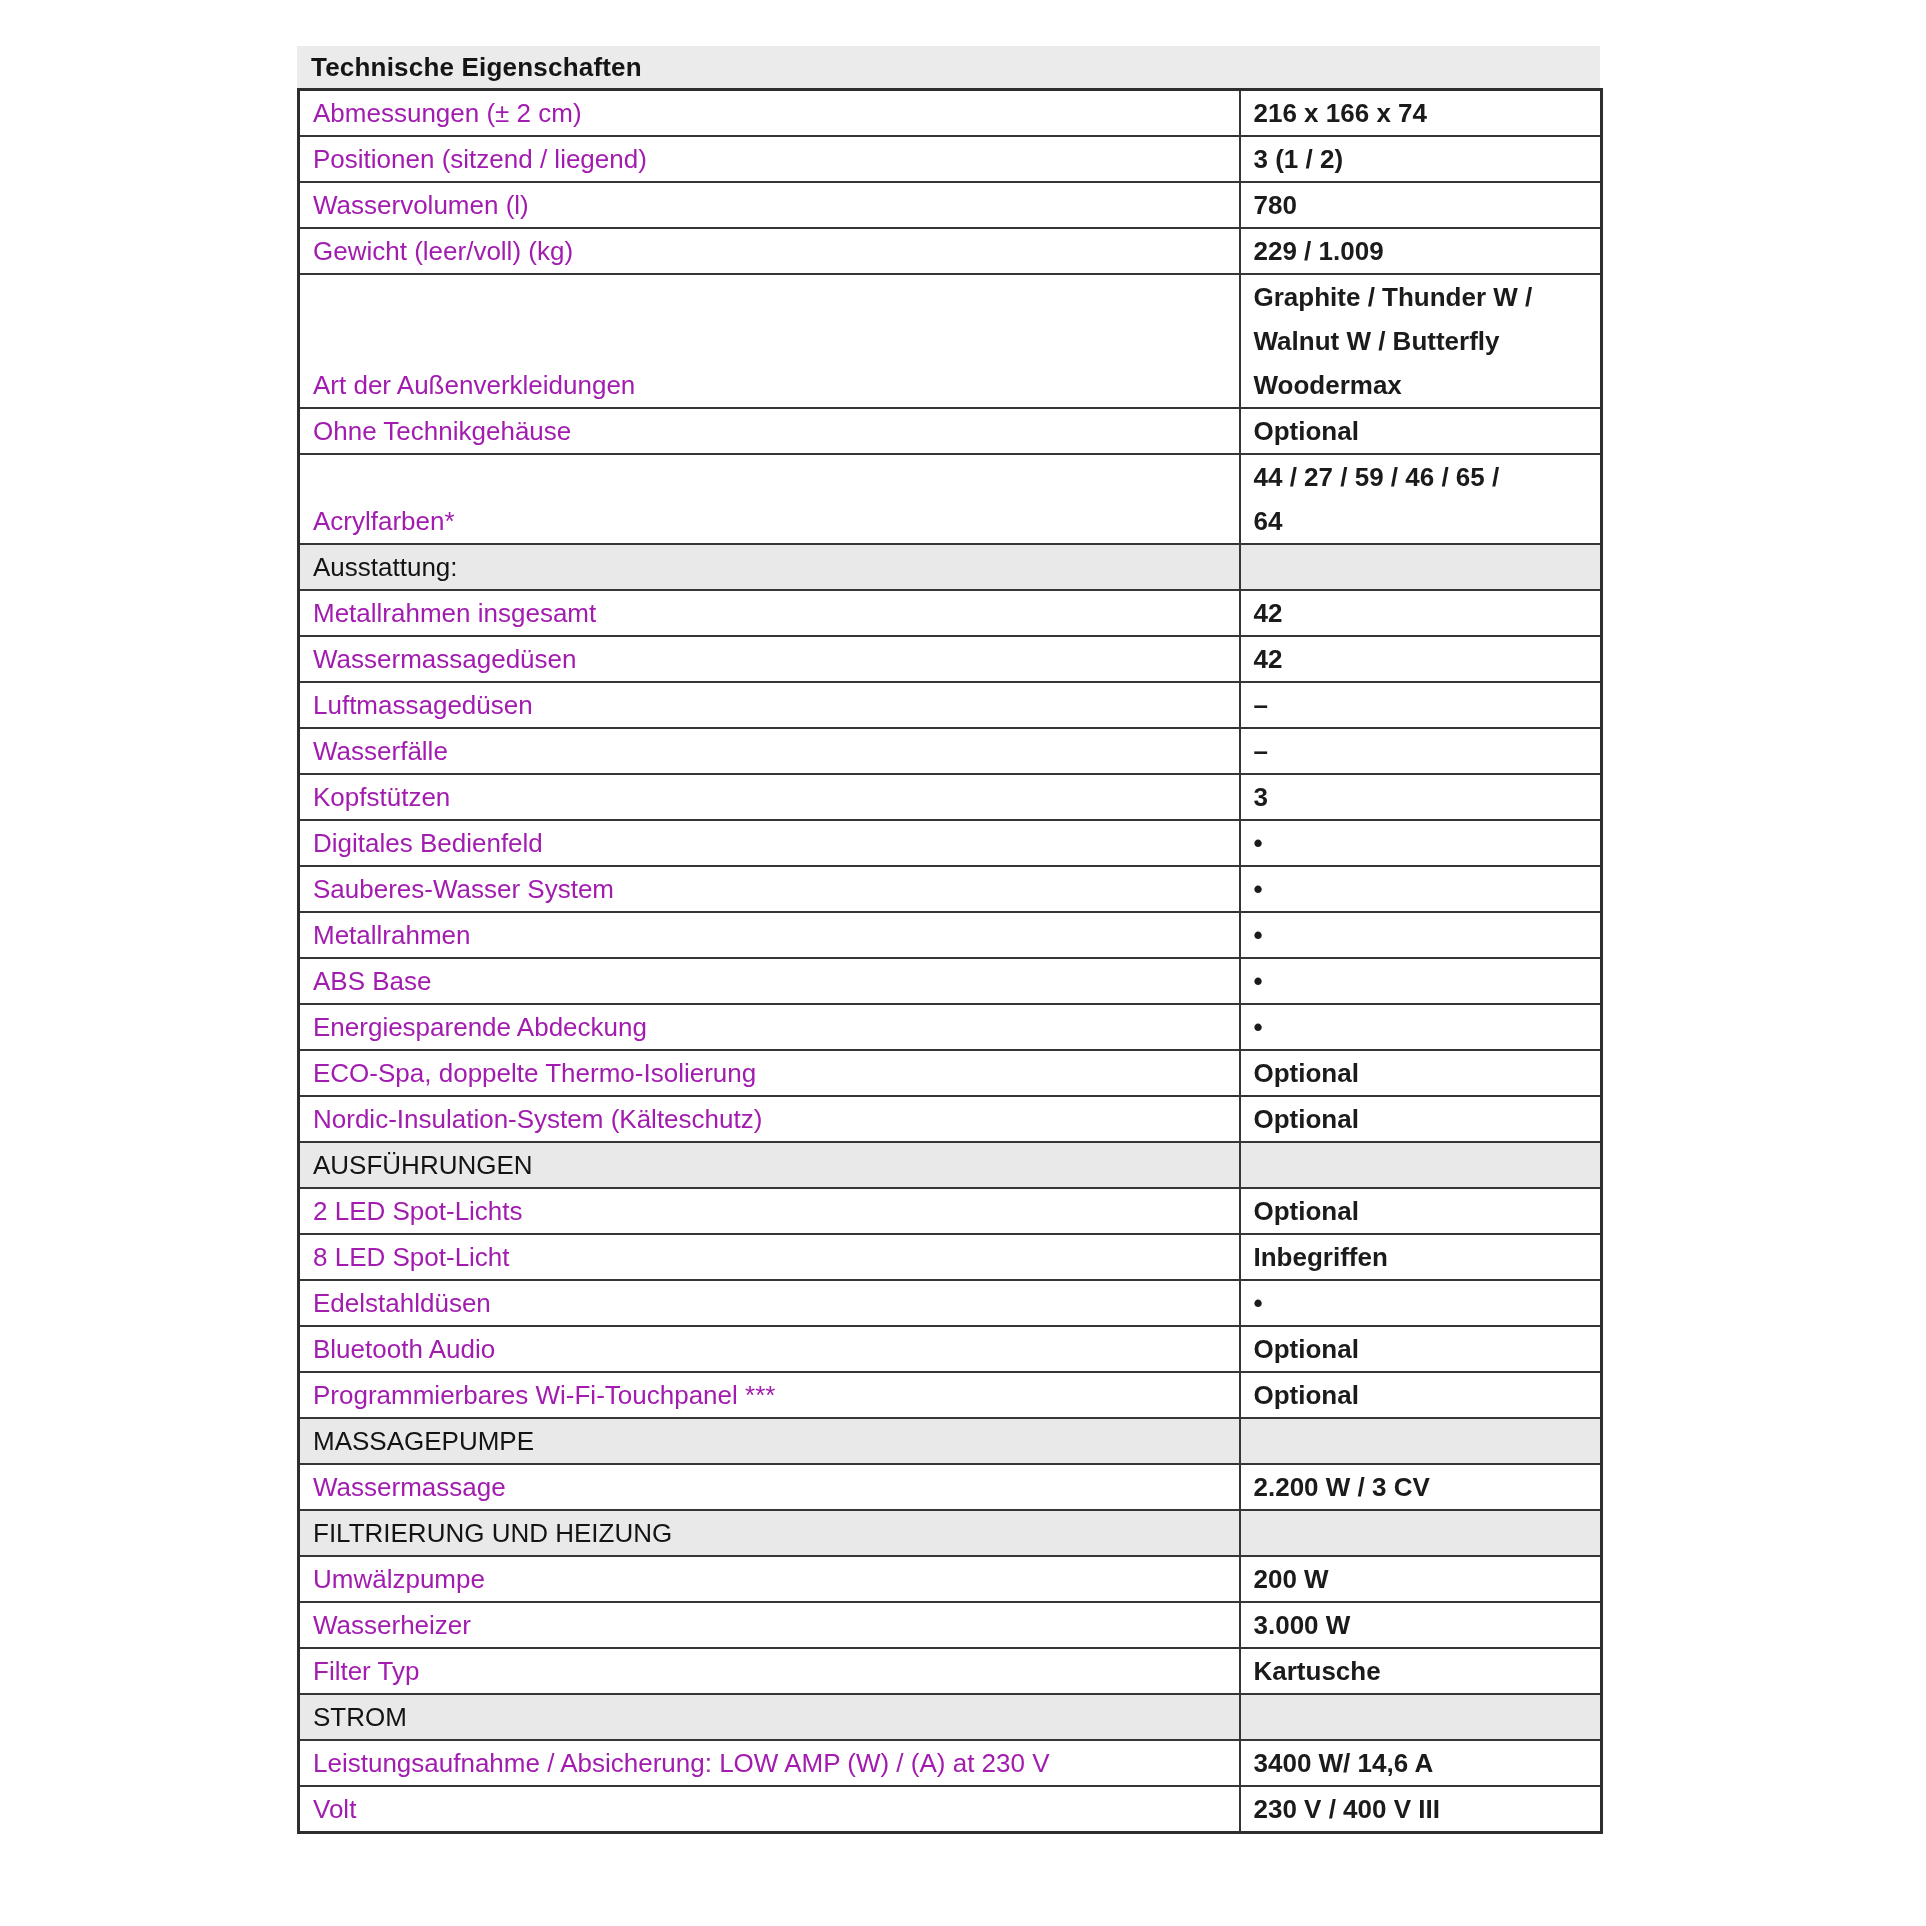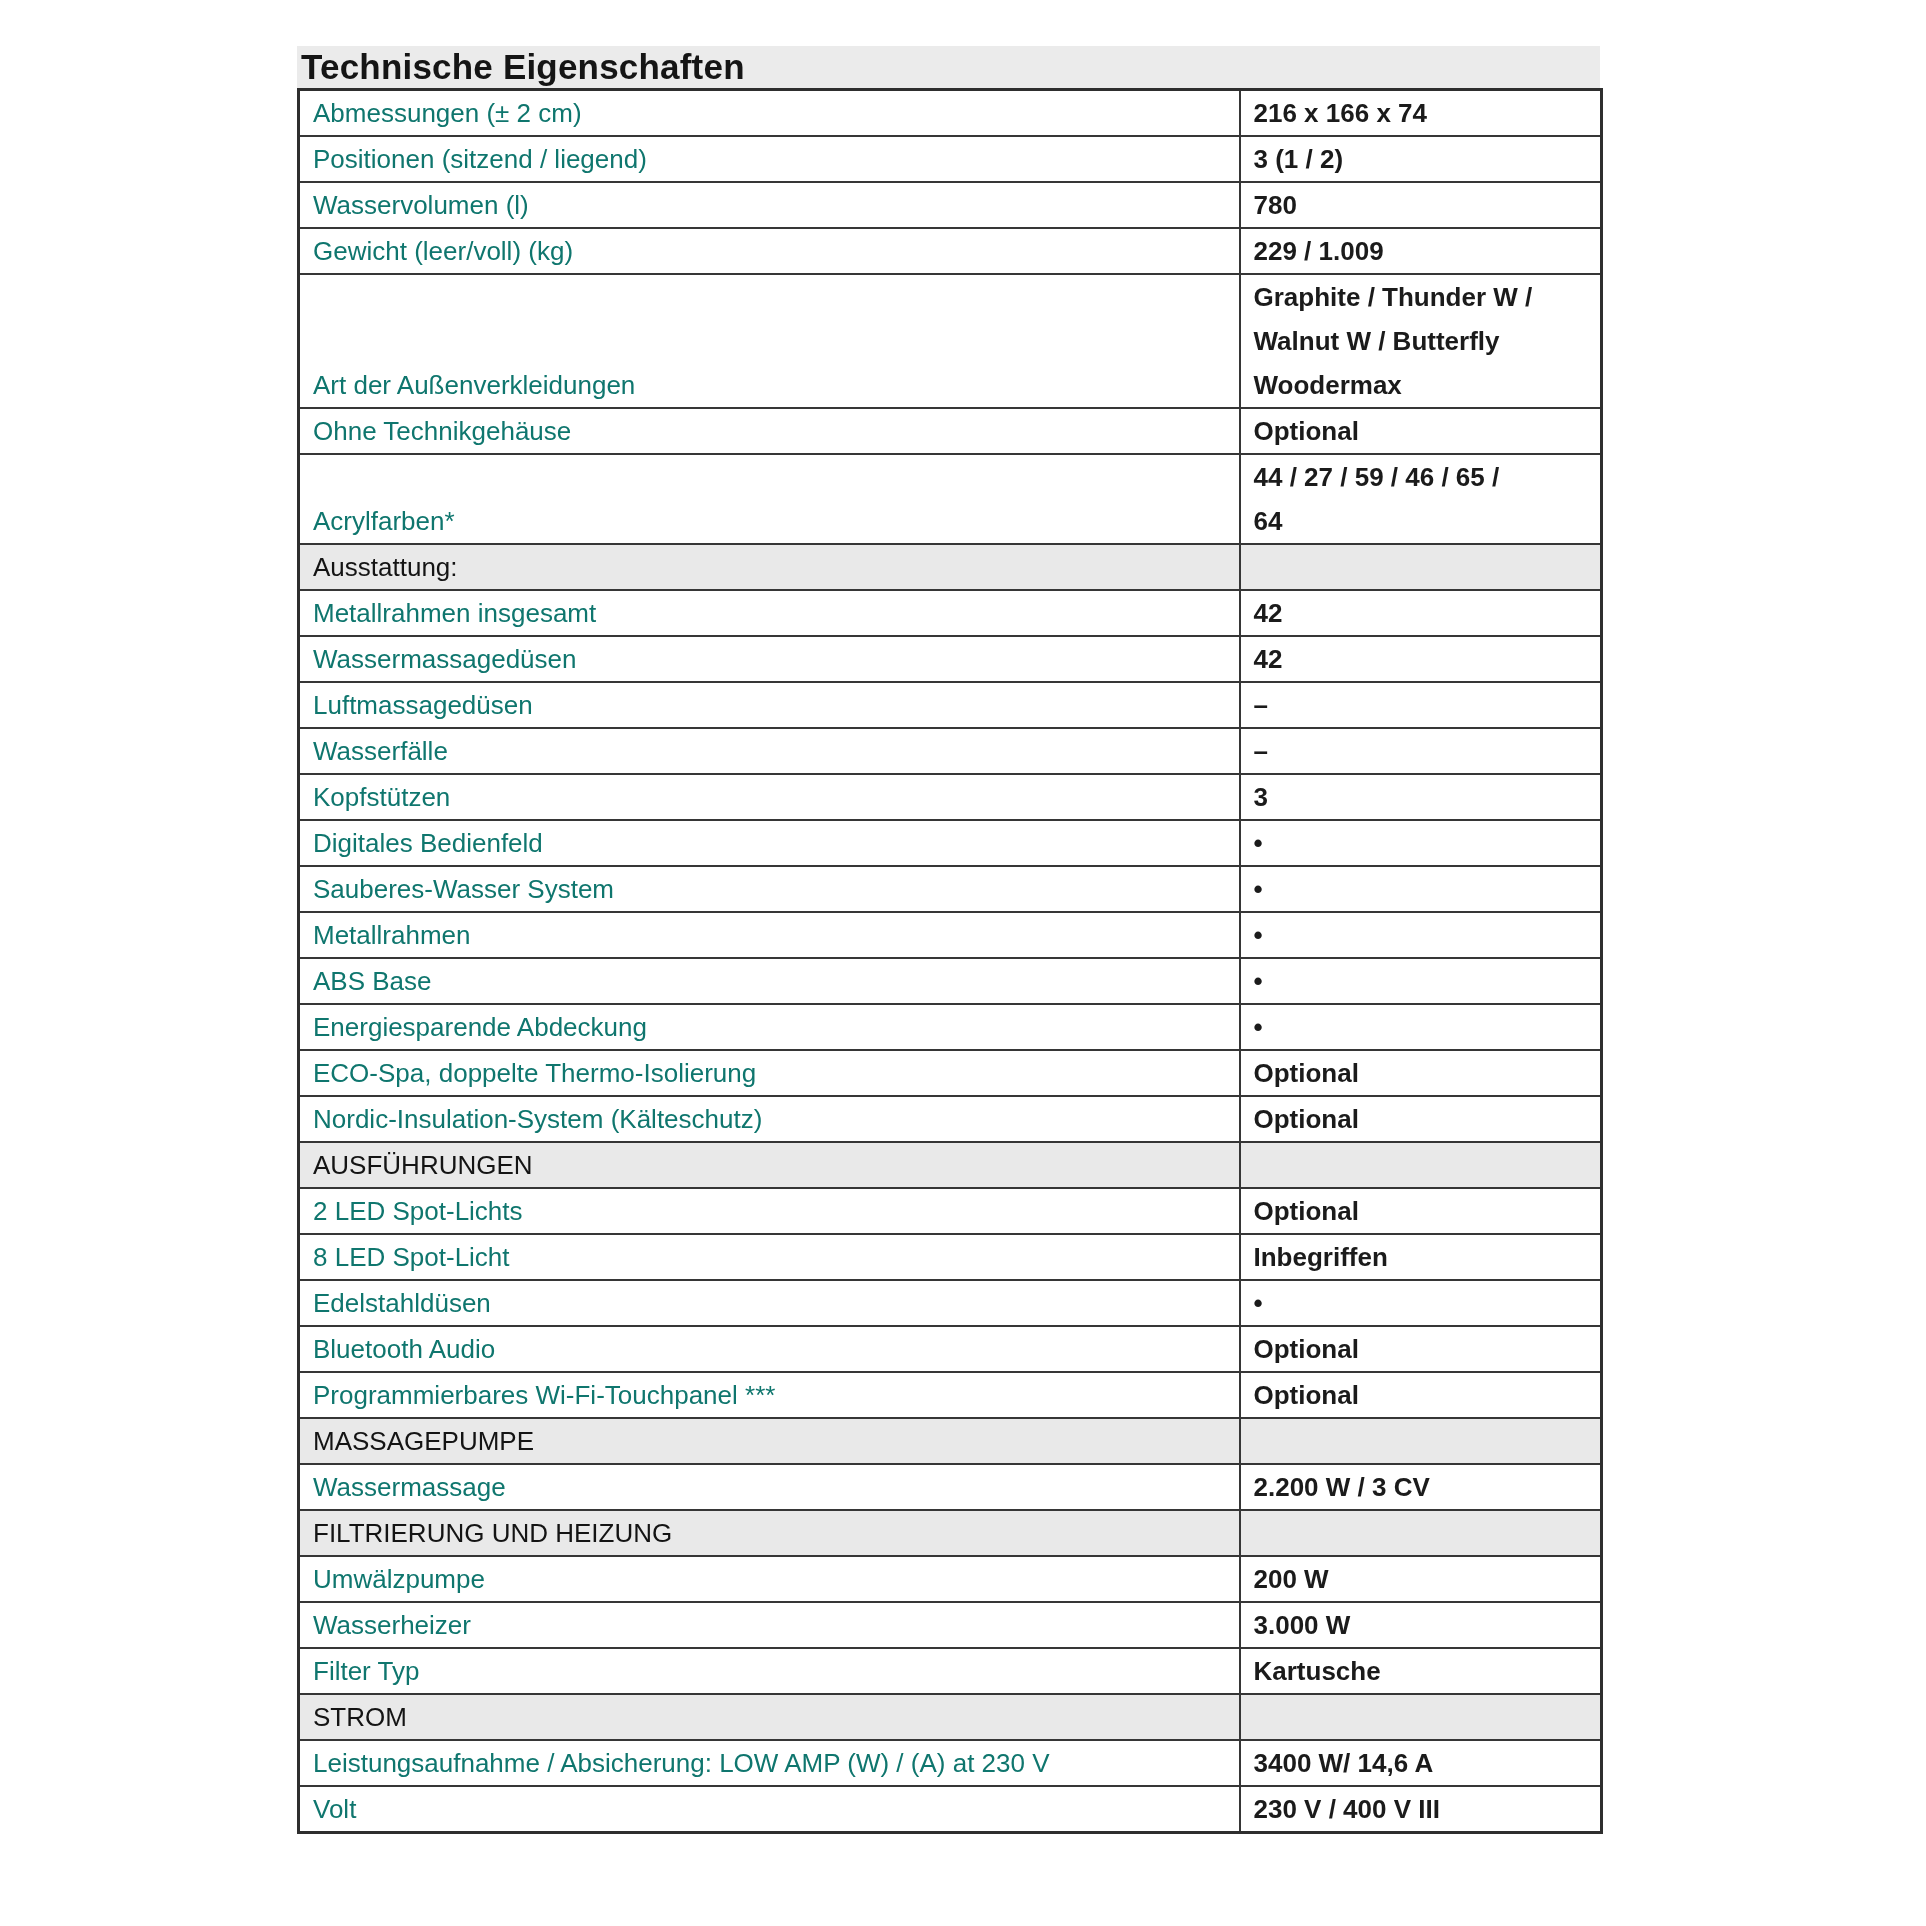--- a/index.html
+++ b/index.html
@@ -21,45 +21,45 @@
   }
   .spec-wrap {
     position: absolute;
     left: 297px;
     top: 46px;
     width: 1303px;
   }
   .spec-title {
     background: #ebebeb;
     font-weight: bold;
-    font-size: 35px;
+    font-size: 26px;
     line-height: 42px;
     height: 42px;
-    padding-left: 4px;
+    padding-left: 14px;
     letter-spacing: 0.2px;
     color: #151515;
   }
   table.spec-table {
     border-collapse: collapse;
     width: 100%;
     table-layout: fixed;
     border: 3px solid #2e2e2e;
   }
   table.spec-table col.c-label { width: 941px; }
   table.spec-table col.c-value { width: 362px; }
   table.spec-table td {
     border: 2px solid #363636;
     font-size: 26px;
     line-height: 44px;
     padding: 0 10px 0 13px;
     overflow: hidden;
   }
   td.cell-label {
     vertical-align: bottom;
-    color: #0f766e;
+    color: #a21caf;
   }
   td.cell-value {
     vertical-align: middle;
     white-space: pre-line;
     padding-left: 14px;
     font-weight: bold;
   }
   tr.section-row td {
     background: #e9e9e9;
     font-weight: normal;

